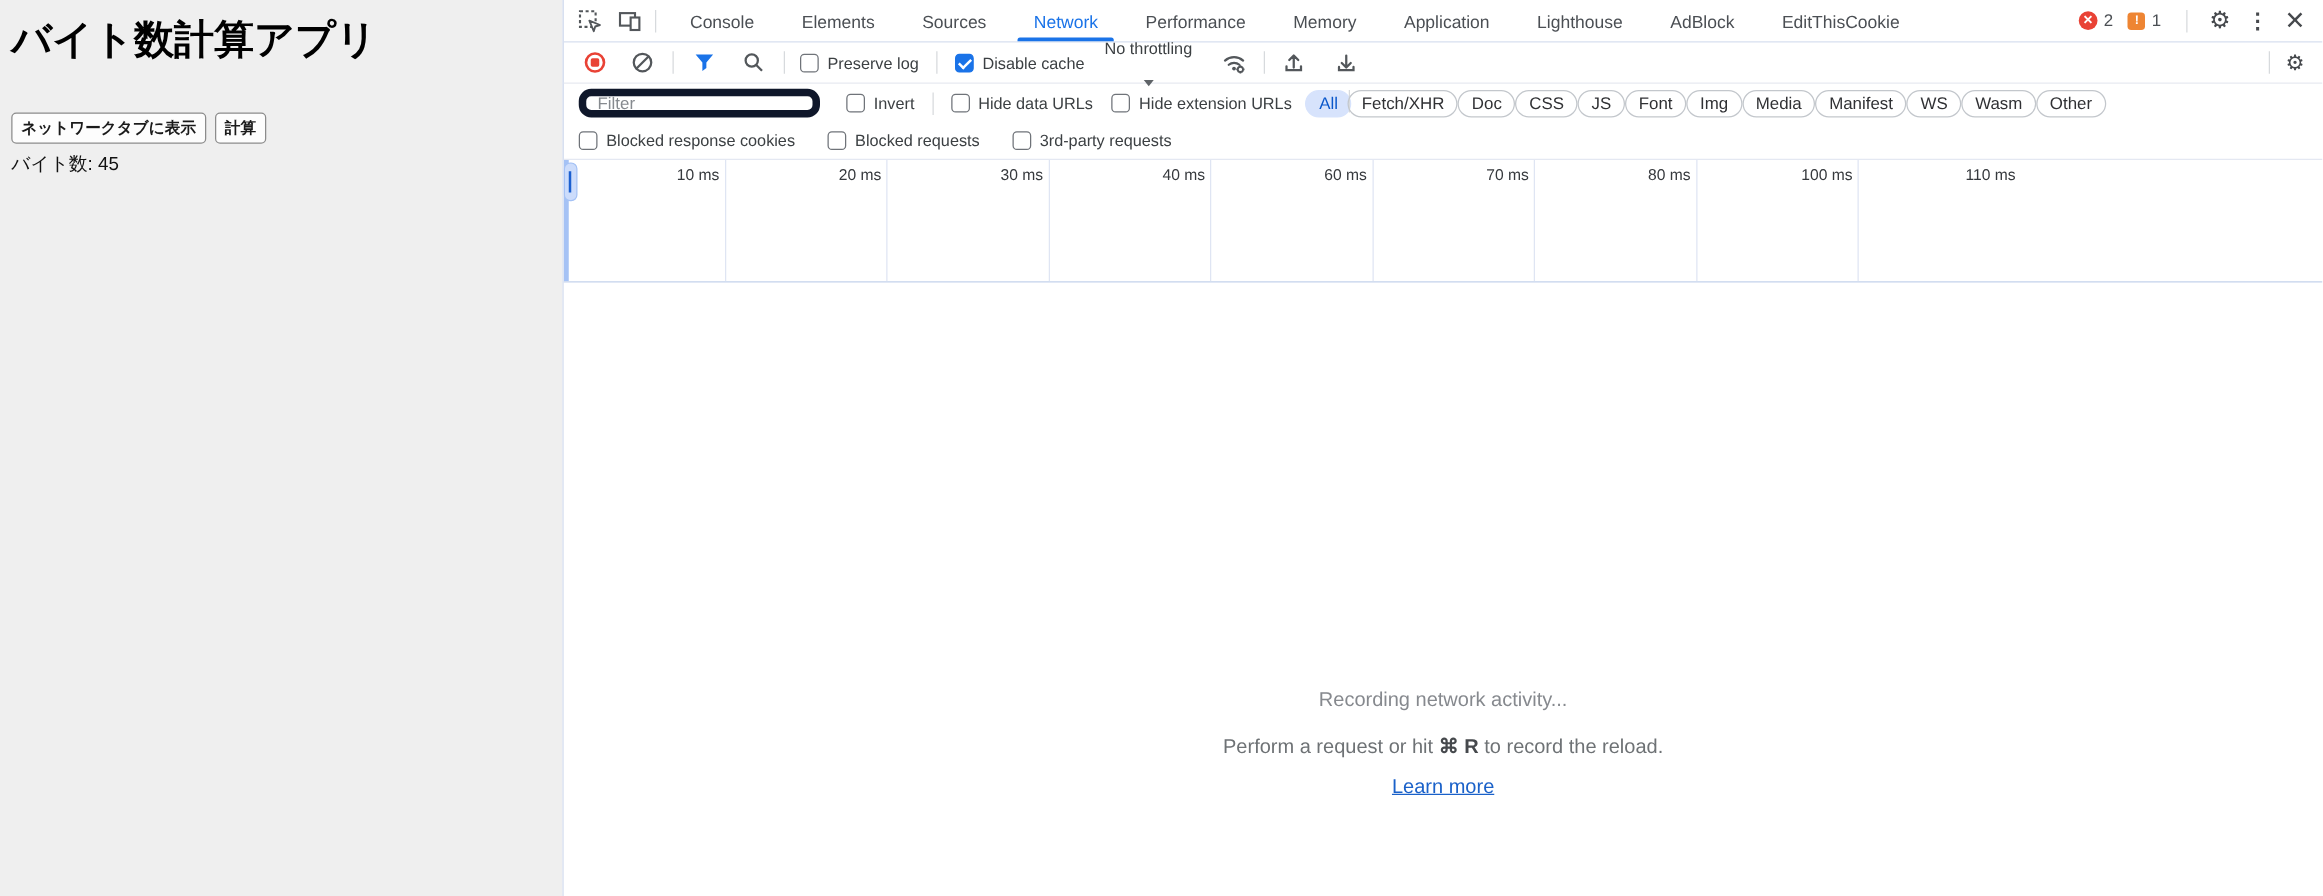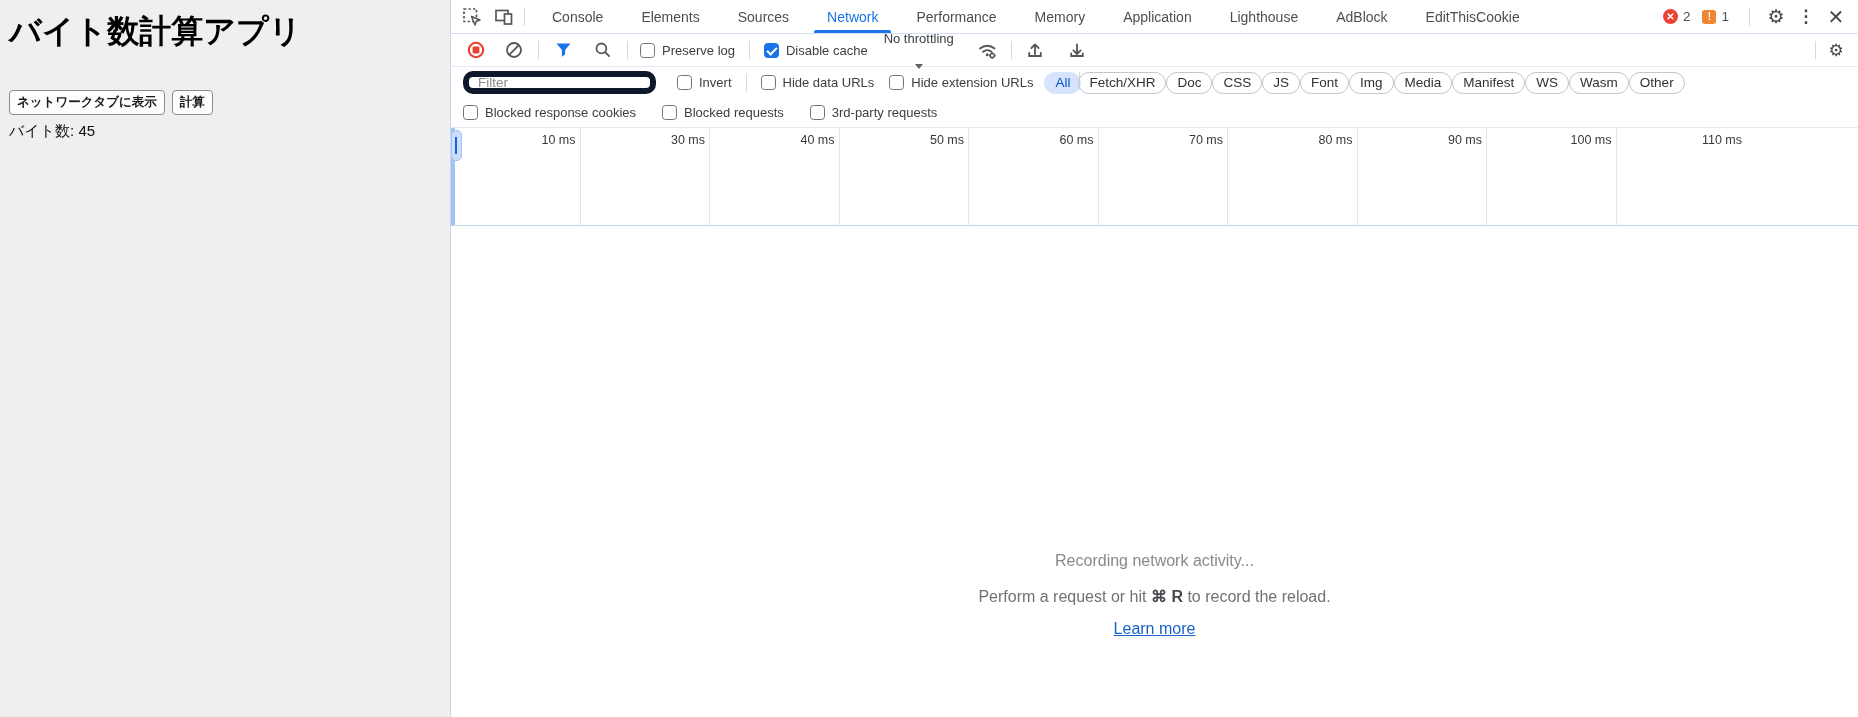--- a/index.html
+++ b/index.html
@@ -255,27 +255,26 @@
       </span>
       <span class="cb-item">
         <span class="cb"></span>
         <span>3rd-party requests</span>
       </span>
     </div>
 
     <div class="ruler">
       <div class="ruler-cells">
         <div class="tick-cell">10 ms</div>
+        <div class="tick-cell">20 ms</div>
         <div class="tick-cell">30 ms</div>
         <div class="tick-cell">40 ms</div>
-        <div class="tick-cell">50 ms</div>
         <div class="tick-cell">60 ms</div>
         <div class="tick-cell">70 ms</div>
         <div class="tick-cell">80 ms</div>
-        <div class="tick-cell">90 ms</div>
         <div class="tick-cell">100 ms</div>
         <div class="tick-cell last">110 ms</div>
       </div>
       <div class="handle left">
         <div class="grip"></div>
       </div>
 
     </div>
 
     <div class="content">

